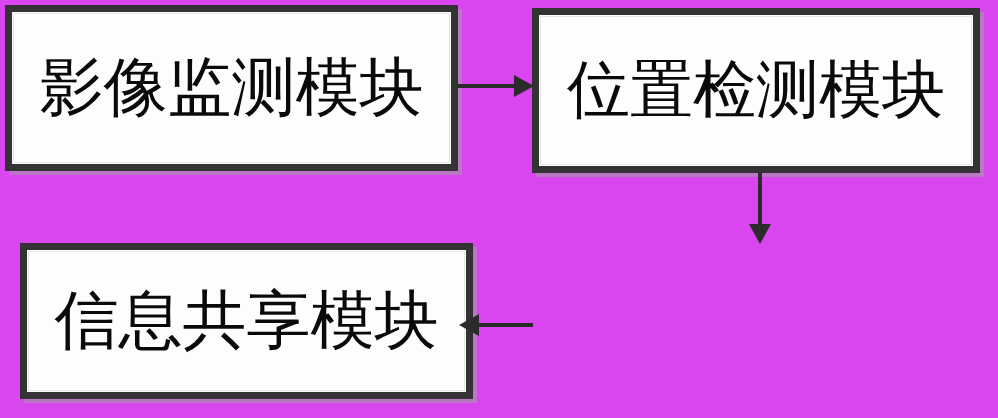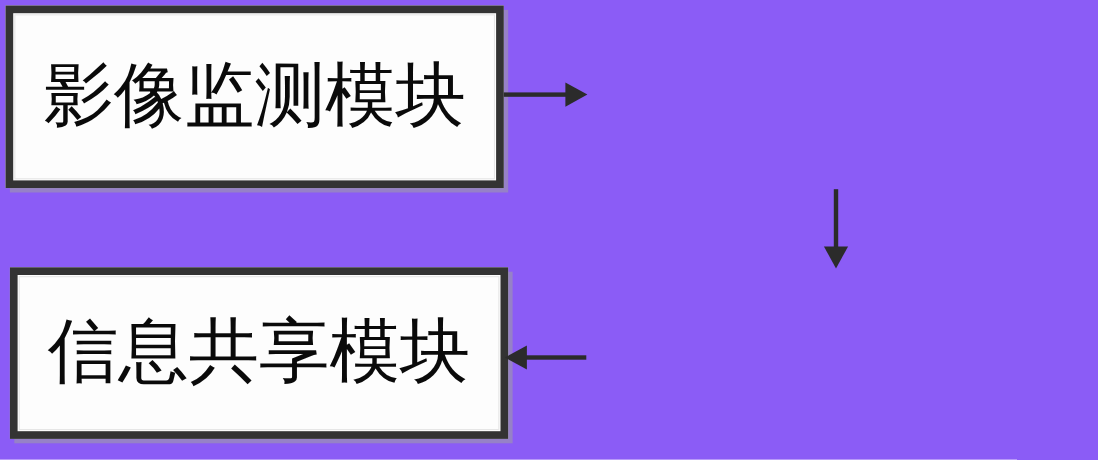--- a/index.html
+++ b/index.html
@@ -4,21 +4,21 @@
 <style>
   html, body {
     margin: 0;
     padding: 0;
     background: #ffffff;
   }
   #diagram-canvas {
     position: relative;
     width: 998px;
     height: 418px;
-    background: #8b5cf6;
+    background: #d946ef;
     overflow: hidden;
     font-family: "DejaVu Serif", "Liberation Serif", serif;
   }
 
   
   .node {
     position: absolute;
     box-sizing: border-box;
     background: #fdfdfd;
     border: 7px solid #333333;
@@ -43,21 +43,21 @@
     content: "";
     position: absolute;
     top: 1px; left: 1px; right: 1px; bottom: 1px;
     border: 1px solid #e6e6e6;
     pointer-events: none;
   }
 
   #node-image-monitor   { left: 5px;   top: 5px;   width: 453px; height: 166px; }
   #node-position-detect { left: 532px; top: 8px;   width: 448px; height: 165px; }
   #node-door-detect     { left: 532px; top: 243px; width: 448px; height: 161px; }
-  #node-info-share      { left: 9px;   top: 243px; width: 453px; height: 156px; text-align: center; }
+  #node-info-share      { left: 20px;   top: 243px; width: 453px; height: 156px; text-align: center; }
 
   #node-image-monitor   .node-label { font-size: 64px; }
   #node-position-detect .node-label { font-size: 63px; }
   #node-info-share      .node-label { font-size: 64px; }
   #node-door-detect     .node-label { font-size: 58px; line-height: 1.12; }
 
   
   .connector { position: absolute; }
   .conn-line-h {
     position: absolute;
@@ -103,20 +103,23 @@
 </style>
 </head>
 <body>
 
 <div id="diagram-canvas">
 
   <div class="node" id="node-image-monitor">
     <span class="node-label">影像监测模块</span>
   </div>
 
+  <div class="node" id="node-position-detect">
+    <span class="node-label">位置检测模块</span>
+  </div>
 
 
   <div class="node" id="node-info-share">
     <span class="node-label">信息共享模块</span>
   </div>
 
   <div class="connector" id="edge-monitor-to-position">
     <div class="conn-line-h"></div>
     <div class="arrow-head arrow-right"></div>
   </div>

